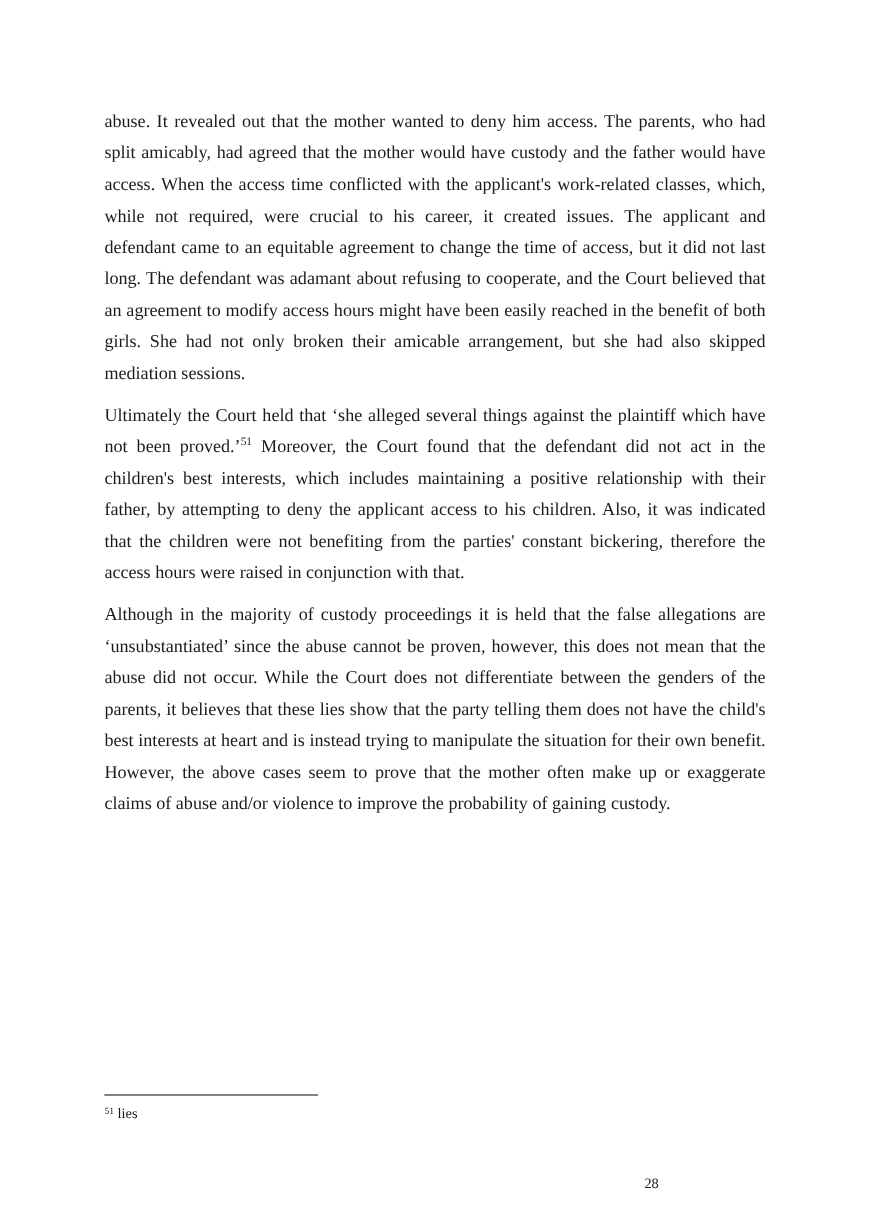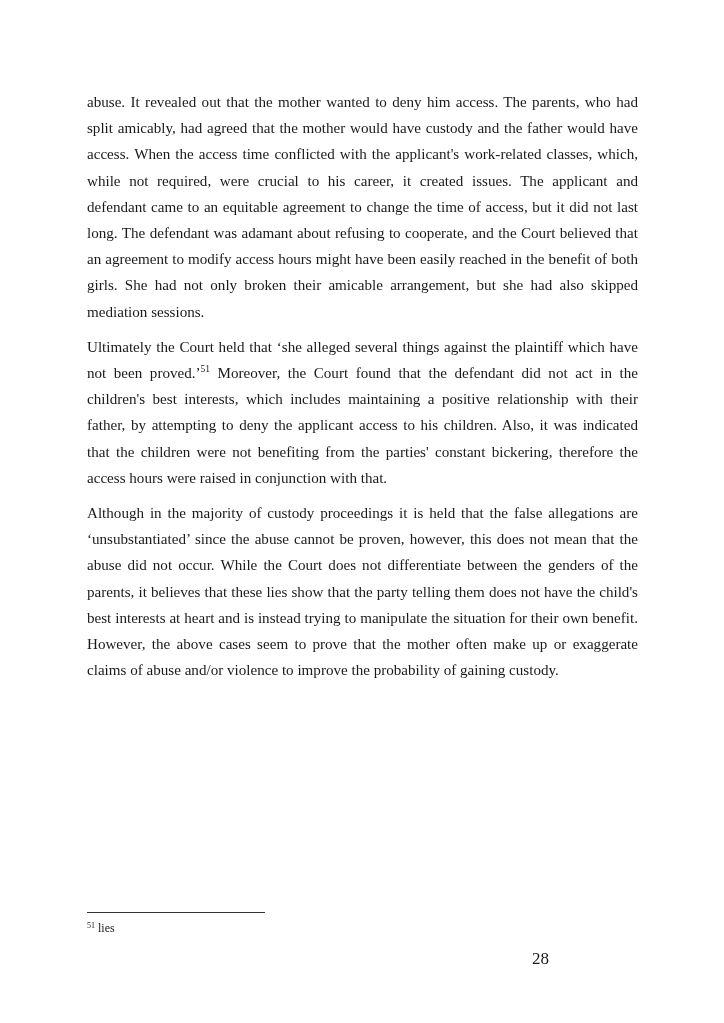--- a/index.html
+++ b/index.html
@@ -23,22 +23,22 @@
   .fn-rule {
     position: absolute; left: 87px; top: 912px; width: 178px; height: 0;
     border-top: 1.3px solid #333;
   }
   .footnote {
     position: absolute; left: 87px; top: 920px;
     font-size: 12px; line-height: 16px;
   }
   .footnote sup { font-size: 8px; vertical-align: 4px; line-height: 0; margin-right: 3px; }
   .page-number {
-    position: absolute; right: 87px; top: 949px;
-    font-size: 17px; line-height: 20px;
+    position: absolute; right: 87px; top: 976px;
+    font-size: 12px; line-height: 20px;
   }
 </style>
 </head>
 <body>
 
 <div class="page">
   <div class="body-text">
     <p class="para">abuse. It revealed out that the mother wanted to deny him access. The parents, who had split amicably, had agreed that the mother would have custody and the father would have access. When the access time conflicted with the applicant's work-related classes, which, while not required, were crucial to his career, it created issues. The applicant and defendant came to an equitable agreement to change the time of access, but it did not last long. The defendant was adamant about refusing to cooperate, and the Court believed that an agreement to modify access hours might have been easily reached in the benefit of both girls. She had not only broken their amicable arrangement, but she had also skipped mediation sessions.</p>
     <p class="para"><span>Ultimately the Court held that ‘she alleged several things against the plaintiff which have not been proved.’</span><sup class="fnref">51</sup><span> Moreover, the Court found that the defendant did not act in the children's best interests, which includes maintaining a positive relationship with their father, by attempting to deny the applicant access to his children. Also, it was indicated that the children were not benefiting from the parties' constant bickering, therefore the access hours were raised in conjunction with that.</span></p>
     <p class="para">Although in the majority of custody proceedings it is held that the false allegations are ‘unsubstantiated’ since the abuse cannot be proven, however, this does not mean that the abuse did not occur. While the Court does not differentiate between the genders of the parents, it believes that these lies show that the party telling them does not have the child's best interests at heart and is instead trying to manipulate the situation for their own benefit. However, the above cases seem to prove that the mother often make up or exaggerate claims of abuse and/or violence to improve the probability of gaining custody.</p>

